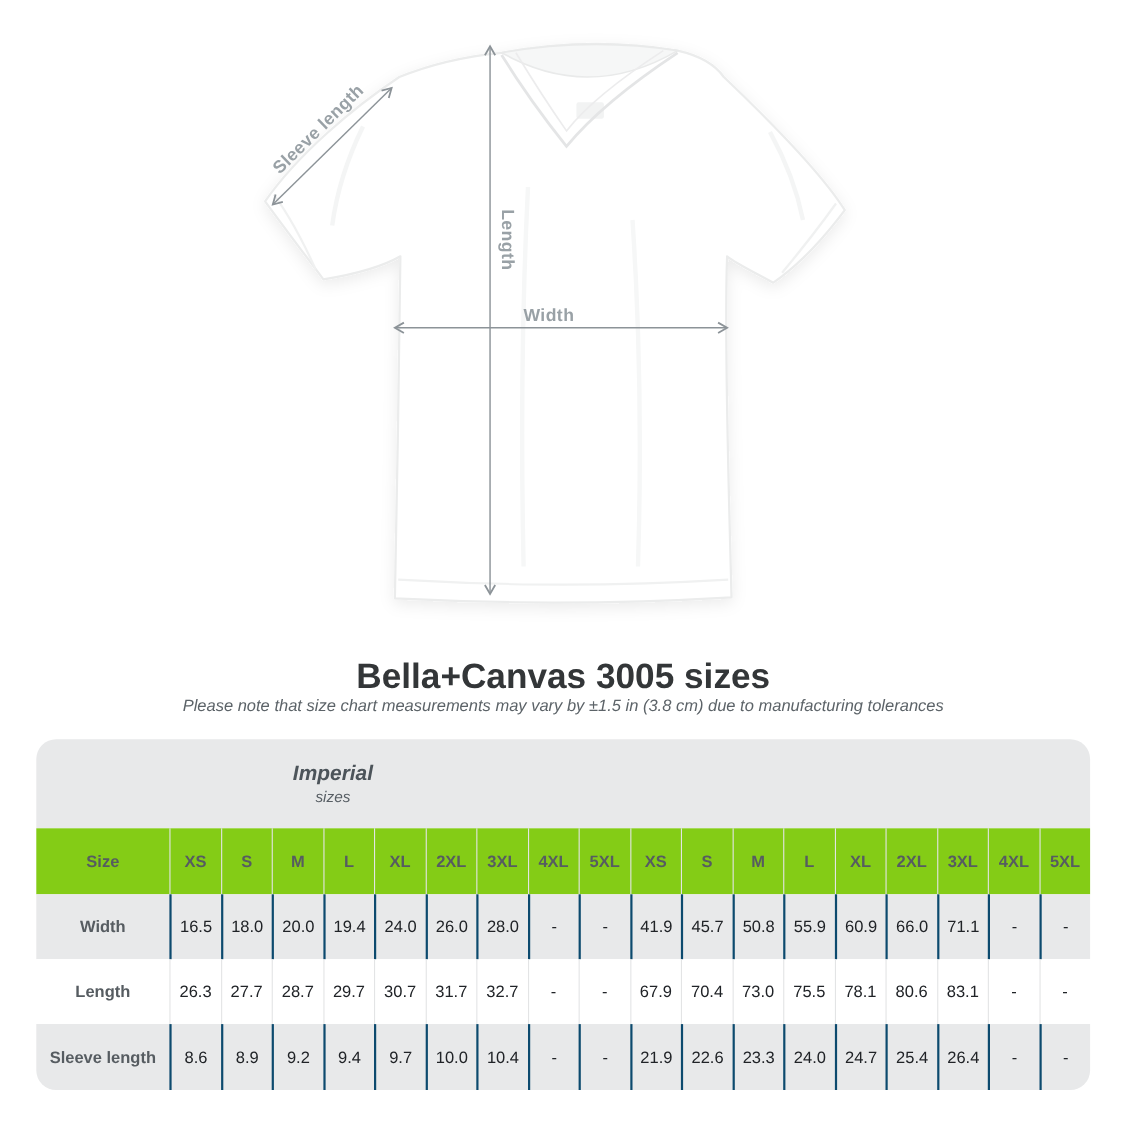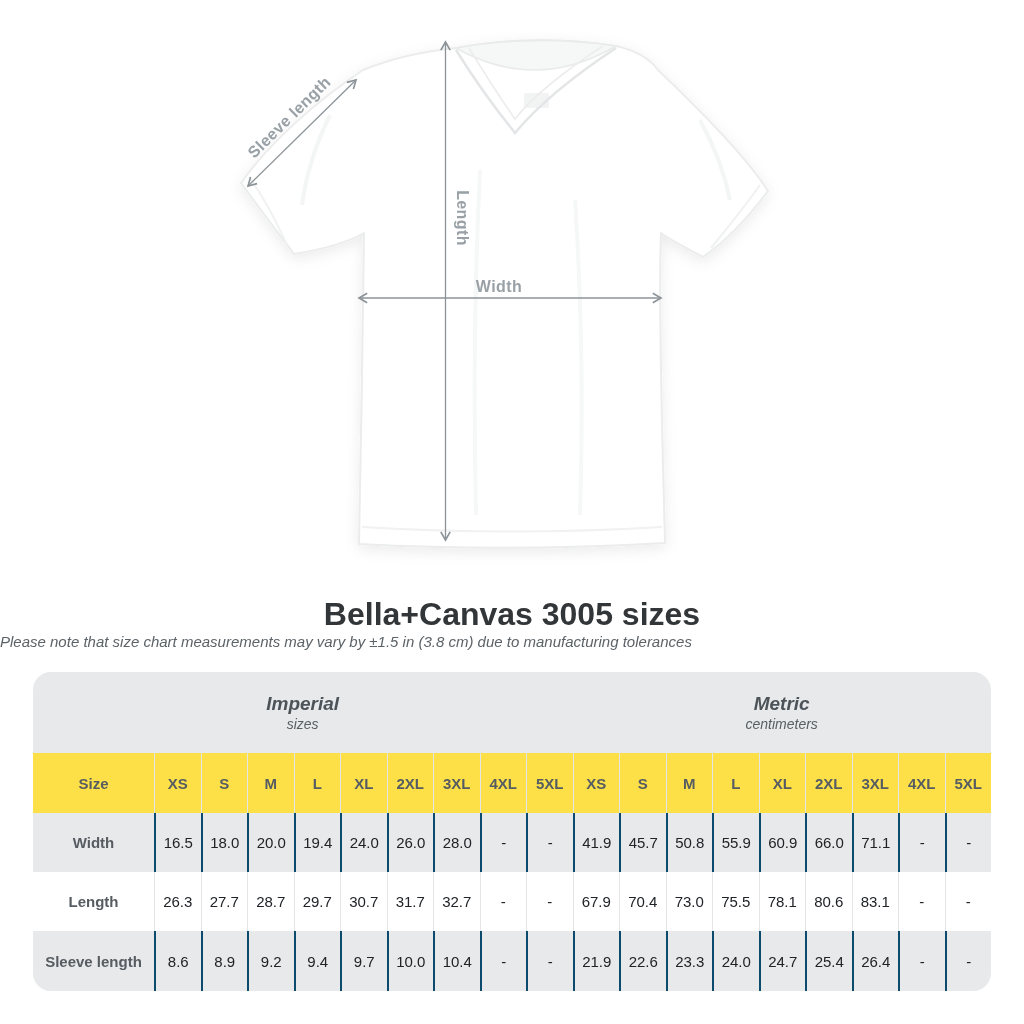--- a/index.html
+++ b/index.html
@@ -15,38 +15,38 @@
     font-family:"Liberation Sans", sans-serif; font-size:16px; font-weight:bold;
     fill:#99a1a6; letter-spacing:0.4px;
   }
 
   
   .page-title {
     position:absolute; top:596px; left:0; width:1024px; text-align:center;
     font-size:32px; font-weight:bold; color:#333638;
   }
   .page-subtitle {
-    position:absolute; top:633px; left:0; width:1024px; text-align:left;
+    position:absolute; top:633px; left:0; width:1024px; text-align:center;
     font-size:15px; font-style:italic; color:#5c6368;
   }
 
   
   .size-table { position:absolute; left:33px; top:672px; width:958px; }
   .band {
     display:flex; height:81px; background:#e8e9ea;
     border-radius:18px 18px 0 0;
   }
   .band .half { display:flex; flex-direction:column; align-items:center; justify-content:center; gap:1px; }
   .band .half.imperial { width:56.3%; }
   .band .half.metric { width:43.7%; }
   .group-title { font-size:19px; font-weight:bold; font-style:italic; color:#4c545a; }
   .group-sub { font-size:14px; font-style:italic; color:#575e64; }
 
   .trow { display:grid; grid-template-columns:121px repeat(18, 1fr); }
-  .trow.header-row { height:60px; background:#fde047; }
+  .trow.header-row { height:60px; background:#84cc16; }
   .trow.white-row { height:59px; background:#ffffff; }
   .trow.gray-row { height:59px; background:#e8e9ea; }
   .trow.last-row { height:60px; border-radius:0 0 18px 18px; overflow:hidden; }
 
   .cell {
     display:flex; align-items:center; justify-content:center; height:100%;
     font-size:15px; color:#202327; white-space:nowrap;
   }
   .trow.header-row .cell { font-weight:bold; color:#565c61; }
   .cell.label-cell { font-weight:bold; color:#565c61; }
@@ -112,24 +112,20 @@
 
   <div class="page-title">Bella+Canvas 3005 sizes</div>
   <div class="page-subtitle">Please note that size chart measurements may vary by ±1.5 in (3.8 cm) due to manufacturing tolerances</div>
 
   <div class="size-table">
 
     <div class="band">
       <div class="half imperial">
         <div class="group-title">Imperial</div>
         <div class="group-sub">sizes</div>
-      </div>
-      <div class="half metric">
-        <div class="group-title">Metric</div>
-        <div class="group-sub">centimeters</div>
       </div>
     </div>
 
     <div class="trow header-row">
       <div class="cell label-cell">Size</div>
       <div class="cell">XS</div>
       <div class="cell">S</div>
       <div class="cell">M</div>
       <div class="cell">L</div>
       <div class="cell">XL</div>

